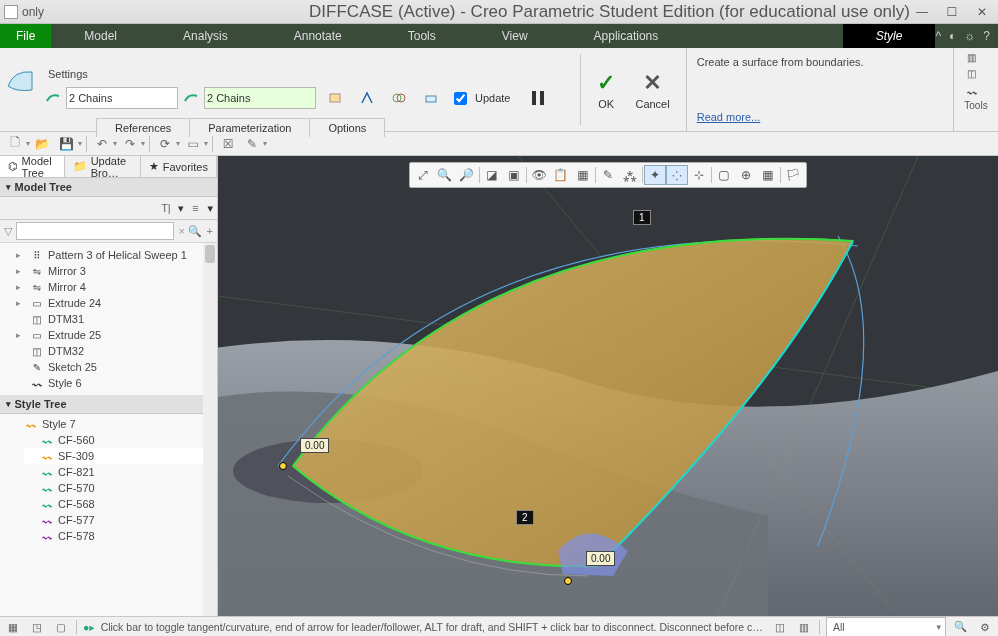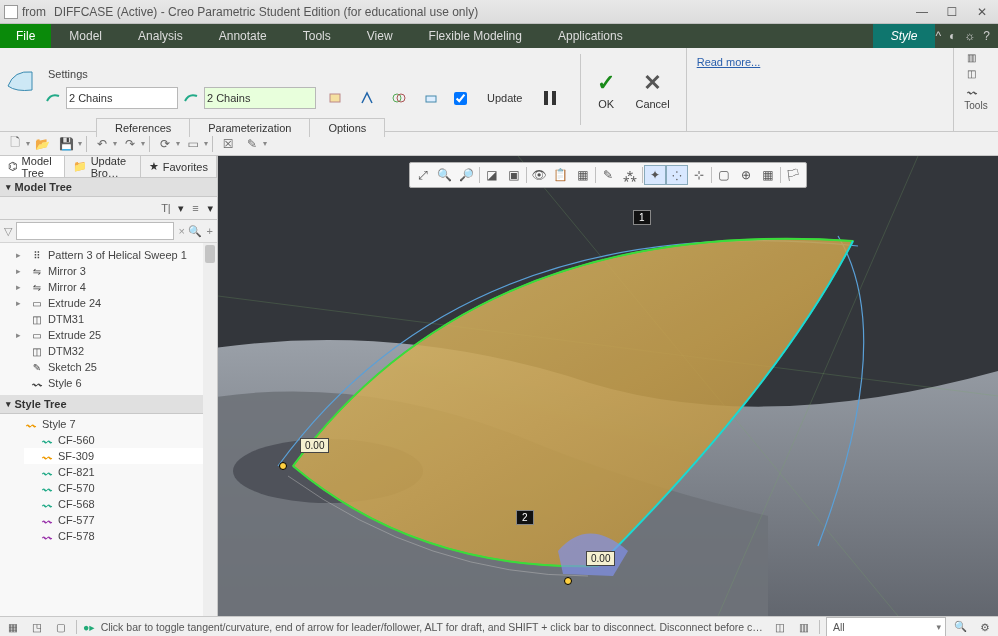--- a/index.html
+++ b/index.html
@@ -2,44 +2,44 @@
 <html><head>
 <meta charset="utf-8">
 <style>
 * { margin: 0; padding: 0; box-sizing: border-box; font-family: "Segoe UI", Arial, sans-serif; }
 body { width: 998px; height: 636px; background: #f0f0f0; overflow: hidden; position: relative; font-size: 11px; color: #333; }
 
 
 .titlebar { height: 24px; background: linear-gradient(#e8e8e8,#dcdcdc); display: flex; align-items: center; padding: 0 4px; border-bottom: 1px solid #c0c0c0; }
 .titlebar .app-logo { width: 14px; height: 14px; background: #fff; border: 1px solid #999; margin-right: 4px; }
 .titlebar .app-name { font-size: 12px; color: #555; margin-right: 8px; }
-.titlebar .title { flex: 1; text-align: left; font-size: 12px; color: #555; }
+.titlebar .title { flex: 1; text-align: right; font-size: 17px; color: #555; }
 .titlebar .win-btns { display: flex; gap: 6px; }
 .titlebar .win-btn { width: 24px; height: 16px; display: flex; align-items: center; justify-content: center; color: #555; cursor: pointer; font-size: 12px; }
 
 
 .ribbon-tabs { height: 24px; background: #3a4b3a; display: flex; align-items: stretch; color: #ddd; font-size: 12px; }
 .ribbon-tabs .file { background: #0a8a0a; color: #fff; padding: 0 16px; display: flex; align-items: center; font-weight: 500; }
-.ribbon-tabs .tab { padding: 0 18px; display: flex; align-items: center; cursor: pointer; }
-.ribbon-tabs .tab.style-context { background: #0f766e; color: #fff; font-style: italic; }
+.ribbon-tabs .tab { padding: 0 33px; display: flex; align-items: center; cursor: pointer; }
+.ribbon-tabs .tab.style-context { background: #000000; color: #fff; font-style: italic; }
 .ribbon-tabs .tab.active { background: #f0f0f0; color: #333; font-style: italic; }
 .ribbon-tabs .spacer { flex: 1; }
 .ribbon-tabs .right-icons { display: flex; align-items: center; gap: 8px; padding-right: 8px; color: #ccc; }
 .ribbon-tabs .right-icons span { cursor: pointer; font-size: 12px; }
 
 
 .ribbon-body { height: 84px; background: #f0f0f0; border-bottom: 1px solid #c8c8c8; display: flex; }
 .settings-group { display: flex; flex-direction: column; flex: 0 0 auto; padding: 4px 6px 0 6px; }
 .settings-label { font-size: 11px; color: #444; padding: 2px 0 4px 2px; }
 .settings-row { display: flex; align-items: center; gap: 6px; }
 .chain-box { display: flex; align-items: center; border: 1px solid #b8b8b8; background: #fff; height: 22px; font-size: 11px; }
 .chain-box.sel { background: #e8ffdc; }
 .chain-text { padding: 0 10px 0 2px; min-width: 110px; }
 .mini-icon { width: 26px; height: 26px; border: 1px solid transparent; display: flex; align-items: center; justify-content: center; cursor: pointer; color: #666; }
-.update-chk { display: flex; align-items: center; gap: 20px; font-size: 11px; padding-left: 4px; }
+.update-chk { display: flex; align-items: center; gap: 8px; font-size: 11px; padding-left: 4px; }
 .pause-icon { width: 28px; height: 28px; display:flex; align-items:center; justify-content:center; margin: 0 8px; }
 .sub-tabs { display: flex; margin-top: 6px; }
 .sub-tab { border: 1px solid #c8c8c8; border-bottom: none; padding: 3px 18px; font-size: 11px; background: #f0f0f0; margin-right: -1px; cursor: pointer; }
 .sep { width: 1px; background: #c8c8c8; margin: 6px 0; }
 .okcancel { display: flex; flex-direction: row; align-items: center; padding: 10px 16px; gap: 20px; }
 .okcancel .col { display: flex; flex-direction: column; align-items: center; gap: 2px; cursor: pointer; }
 .okcancel .glyph { font-size: 22px; font-weight: bold; }
 .okcancel .ok .glyph { color: #1a8a1a; }
 .okcancel .cancel .glyph { color: #555; }
 .hint-box { flex: 1; border-left: 1px solid #c8c8c8; border-right: 1px solid #c8c8c8; padding: 8px 10px; font-size: 11px; color: #444; display: flex; flex-direction: column; justify-content: space-between; }
@@ -96,37 +96,36 @@
 .statusbar .sel::after { content: "▾"; position: absolute; right: 4px; font-size: 9px; color: #777; }
 .statusbar .ssep { width: 1px; height: 14px; background: #c0c0c0; }
 
 svg.small-ico { width: 14px; height: 14px; }
 </style>
 </head>
 <body>
 
 <div class="titlebar">
   <div class="app-logo"></div>
-  <div class="app-name">from</div>
+  <div class="app-name">only</div>
   <div class="title">DIFFCASE (Active) - Creo Parametric Student Edition (for educational use only)</div>
   <div class="win-btns">
     <div class="win-btn">—</div>
     <div class="win-btn">☐</div>
     <div class="win-btn">✕</div>
   </div>
 </div>
 
 <div class="ribbon-tabs">
   <div class="file">File</div>
   <div class="tab">Model</div>
   <div class="tab">Analysis</div>
   <div class="tab">Annotate</div>
   <div class="tab">Tools</div>
   <div class="tab">View</div>
-  <div class="tab">Flexible Modeling</div>
   <div class="tab">Applications</div>
   <div class="spacer"></div>
   <div class="tab style-context">Style</div>
   <div class="right-icons">
     <span>^</span>
     <span>◐</span>
     <span>☼</span>
     <span>?</span>
   </div>
 </div>
@@ -196,20 +195,21 @@
     <div class="col ok">
       <span class="glyph">✓</span>
       <span>OK</span>
     </div>
     <div class="col cancel">
       <span class="glyph">✕</span>
       <span>Cancel</span>
     </div>
   </div>
   <div class="hint-box">
+    <span>Create a surface from boundaries.</span>
     <a>Read more...</a>
   </div>
   <div class="tools-col">
     <div class="ic">▥</div>
     <div class="ic">◫</div>
     <div class="ic">〰</div>
     <div>Tools</div>
   </div>
 </div>
 

